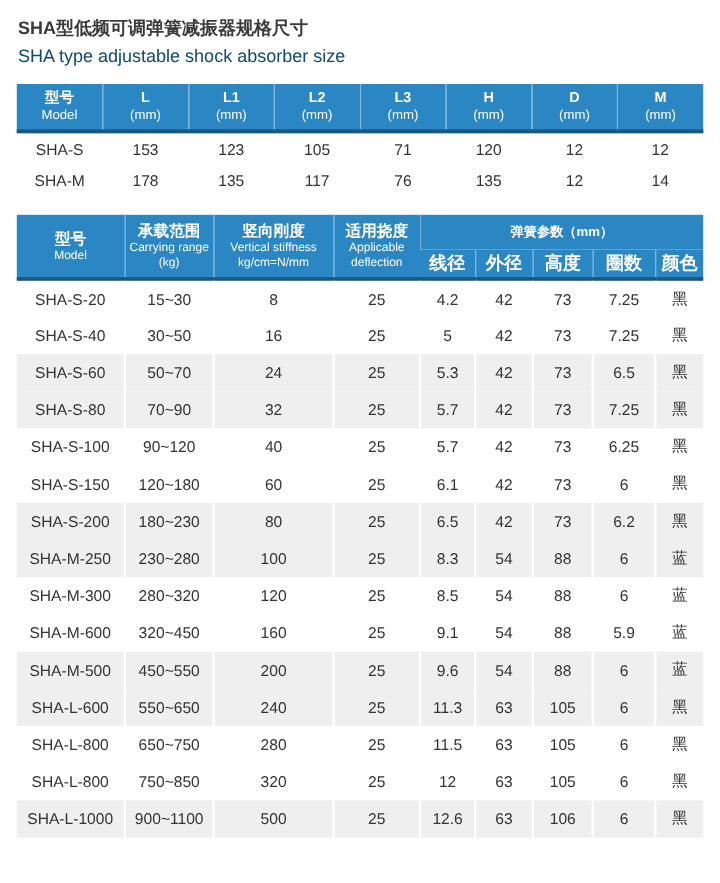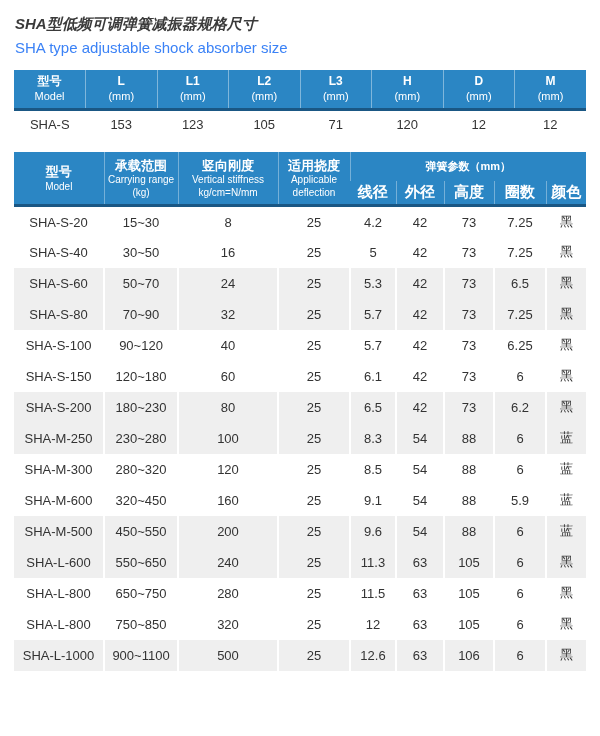--- a/index.html
+++ b/index.html
@@ -8,24 +8,24 @@
     width: 600px; height: 736px;
     font-family: "Liberation Sans", sans-serif;
     color: #333;
     overflow: hidden;
   }
   .page { padding: 10px 14px 0 14px; }
 
   
   .title-zh {
     font-size: 15px; font-weight: bold; color: #3a3a3a;
-    margin: 5px 0 6px 1px; line-height: 1.2; font-style: italic;
+    margin: 5px 0 6px 1px; line-height: 1.2;
   }
   .title-en {
-    font-size: 15px; font-weight: normal; color: #3b82f6;
+    font-size: 15px; font-weight: normal; color: #0c4a6e;
     margin: 0 0 13px 1px; line-height: 1.2;
   }
 
   
   table {
     width: 572px;
     border-collapse: collapse;
     table-layout: fixed;
   }
   th { font-weight: bold; margin-top: 17px; }
@@ -129,20 +129,30 @@
     <tbody id="t1-body">
         <tr>
           <td>SHA-S</td>
           <td>153</td>
           <td>123</td>
           <td>105</td>
           <td>71</td>
           <td>120</td>
           <td>12</td>
           <td>12</td>
+        </tr>
+        <tr>
+          <td>SHA-M</td>
+          <td>178</td>
+          <td>135</td>
+          <td>117</td>
+          <td>76</td>
+          <td>135</td>
+          <td>12</td>
+          <td>14</td>
         </tr>
       </tbody>
   </table>
 
   <table class="t2">
     <colgroup>
       <col style="width:90px">
         <col style="width:74px">
         <col style="width:100px">
         <col style="width:72px">

